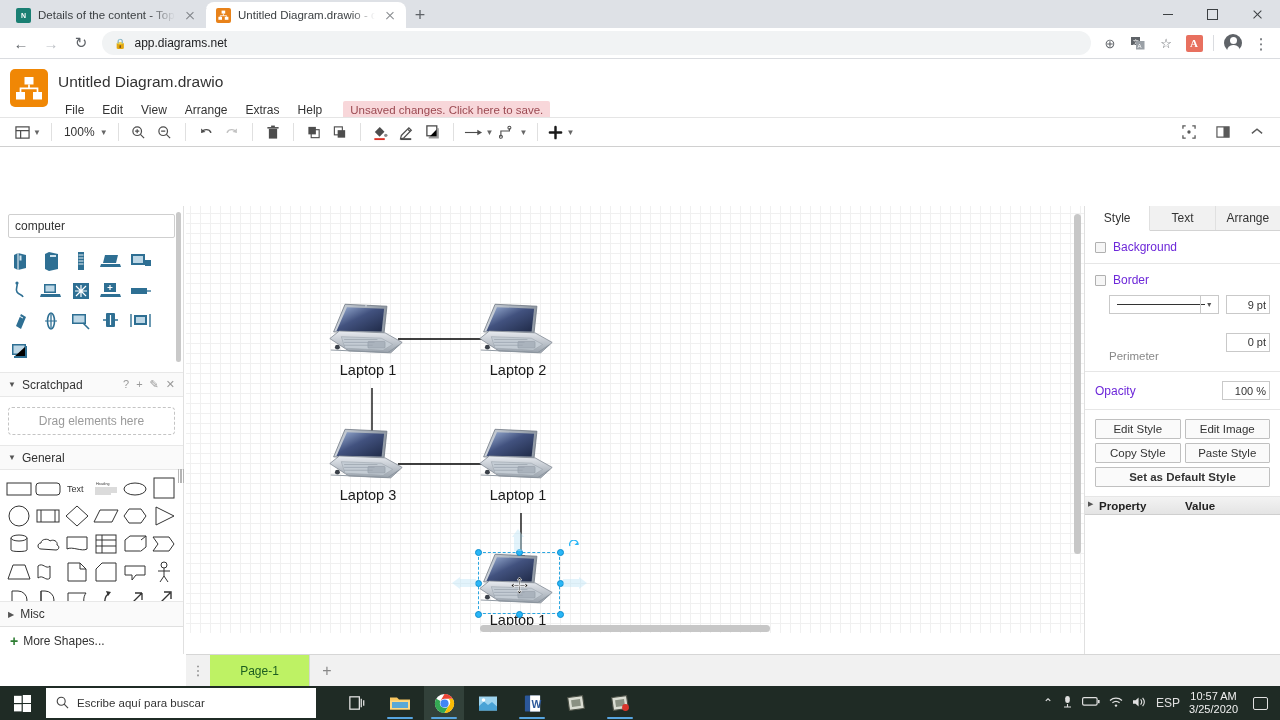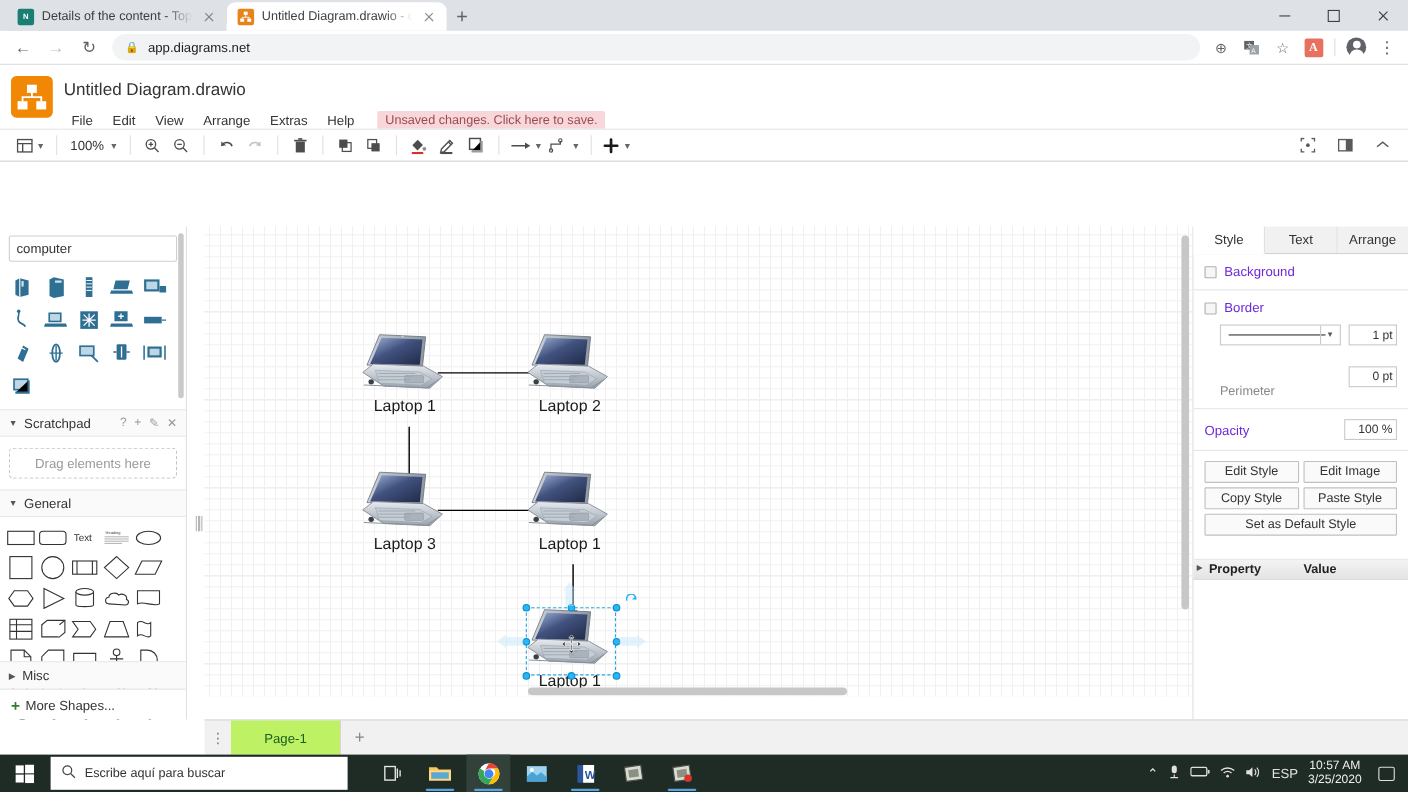--- a/index.html
+++ b/index.html
@@ -154,21 +154,21 @@
   .tb.dim { color: #c2c2c2; }
   .tb-sep { width: 1px; height: 18px; background: #e0e0e0; margin: 0 7px; }
   .caret { font-size: 8px; color: #666; margin-left: 3px; }
   .zoomlabel { font-size: 12px; color: #333; padding: 0 2px; }
   .tb-right {
     position: absolute; right: 10px; display: flex; align-items: center; gap: 8px;
   }
 
   
   .leftpanel {
-    position: absolute; left: 0; top: 147px; width: 170px; bottom: 32px;
+    position: absolute; left: 0; top: 147px; width: 184px; bottom: 32px;
     background: #fff; border-right: 1px solid #e0e0e0; overflow: hidden;
   }
   .searchwrap { padding: 8px 8px 6px 8px; }
   .searchbox {
     height: 24px; border: 1px solid #cfcfcf; border-radius: 2px; display: flex;
     align-items: center; padding: 0 6px; background: #fff;
   }
   .searchbox input {
     border: 0; outline: 0; flex: 1; font-size: 12px; color: #333;
     font-family: "Liberation Sans", sans-serif; background: transparent;
@@ -1088,21 +1088,21 @@
       <div class="rpsec">
         <div class="rprow" style="margin-bottom:8px;">
           <span class="cb"></span>
           <span class="rplabel">Border</span>
         </div>
         <div class="rprow" style="margin-bottom:8px; padding-left:14px;">
           <span class="linesel">
             <span class="ln"></span>
             <span class="dd">▼</span>
           </span>
-          <span class="stepper">1 pt</span>
+          <span class="stepper">9 pt</span>
         </div>
         <div class="rprow" style="padding-left:14px;">
           <span class="sub-lbl" style="width:114px;">Perimeter</span>
           <span class="stepper">0 pt</span>
         </div>
       </div>
 
       <div class="rpsec">
         <div class="rprow">
           <span class="rplabel" style="flex:1;">Opacity</span>
@@ -1112,21 +1112,21 @@
 
       <div class="rpsec">
         <div class="btnrow">
           <div class="btn2">Edit Style</div>
           <div class="btn2">Edit Image</div>
         </div>
         <div class="btnrow">
           <div class="btn2">Copy Style</div>
           <div class="btn2">Paste Style</div>
         </div>
-        <div class="btnrow" style="margin-bottom:12px;">
+        <div class="btnrow" style="margin-bottom:0;font-weight:bold;">
           <div class="btn2">Set as Default Style</div>
         </div>
       </div>
 
       <div class="proprow">
         <span class="c1">
           <span class="tri2">▶</span>
           <span>Property</span>
         </span>
         <span>Value</span>

